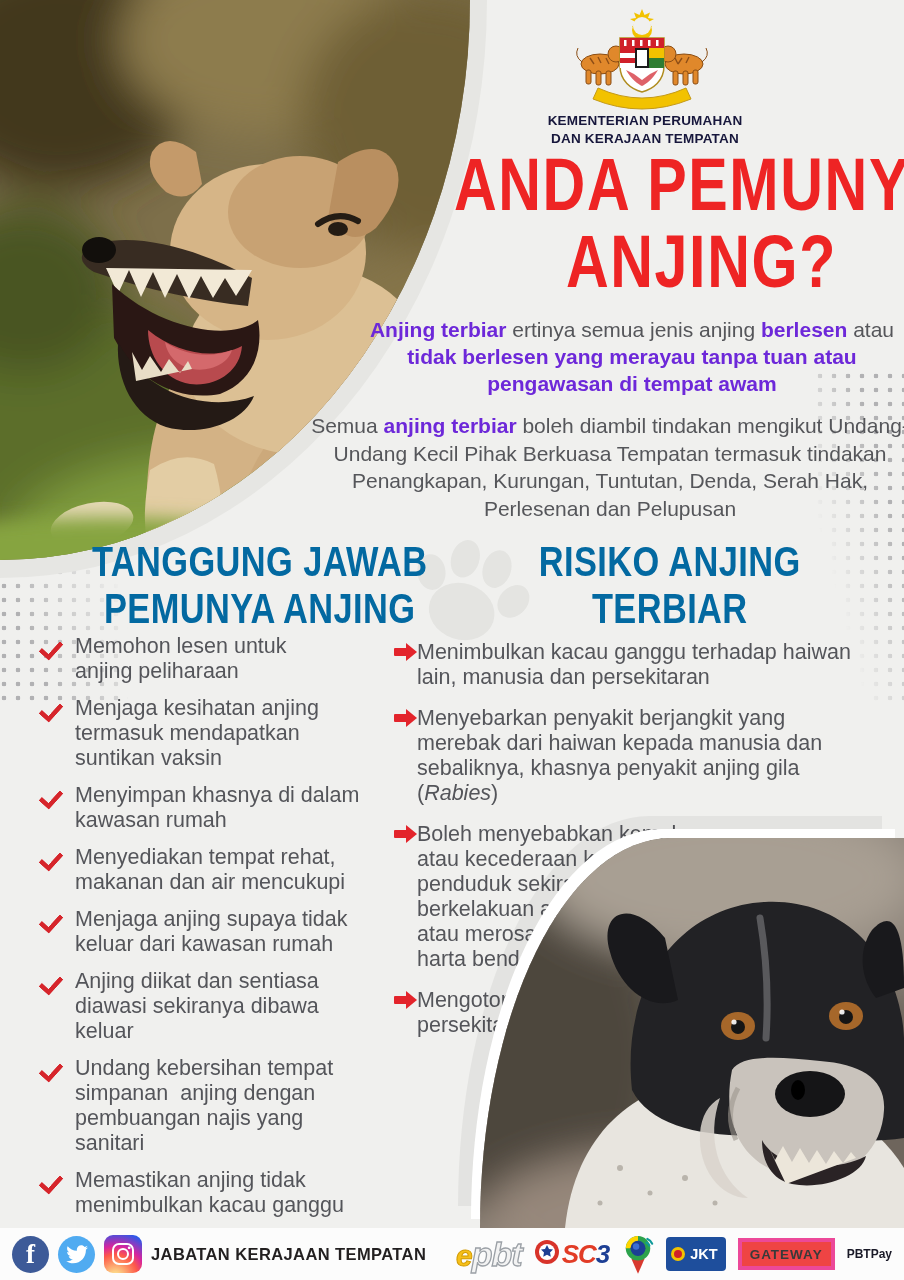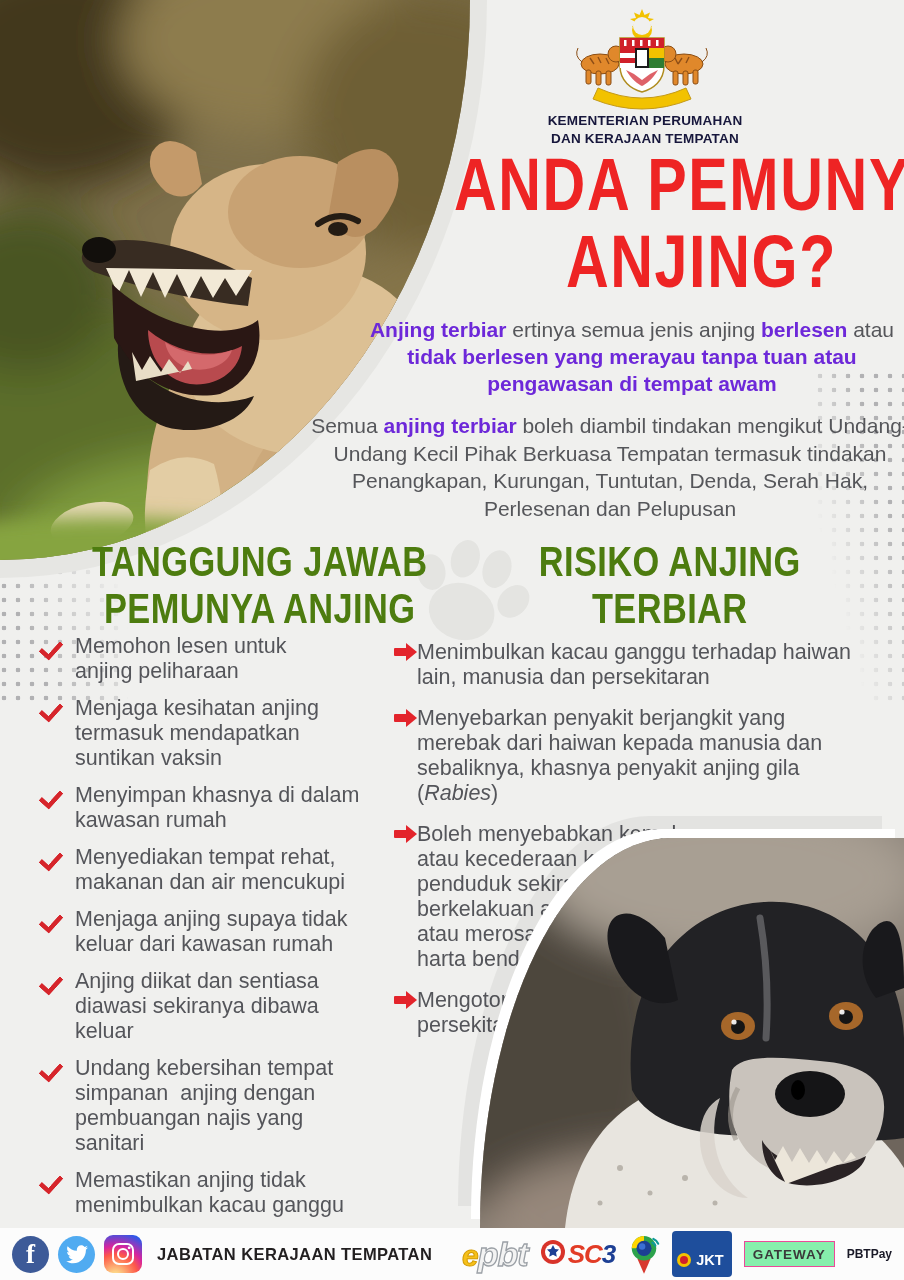--- a/index.html
+++ b/index.html
@@ -33,21 +33,21 @@
   .title{left:392px;top:146px;width:512px;text-align:center;color:#ee2424;font-weight:bold;
     font-size:74px;line-height:77px;white-space:pre}
   .squeeze{display:inline-block;transform:scaleX(.8);transform-origin:50% 0;letter-spacing:2px}
 
   .intro{left:352px;top:316px;width:560px;text-align:center;font-size:21px;line-height:27px;
     color:#55565a;white-space:pre}
   .law{left:290px;top:412px;width:640px;text-align:center;font-size:21px;line-height:27.5px;
     color:#55565a;white-space:pre}
   .b{font-weight:bold;color:#6d28d9}
 
-  .heading{position:absolute;text-align:center;color:#4d7c0f;font-weight:bold;font-size:43px;
+  .heading{position:absolute;text-align:center;color:#0369a1;font-weight:bold;font-size:43px;
     line-height:47px;white-space:pre}
   .heading .squeeze{letter-spacing:.5px}
   .heading-left{left:50px;top:538px;width:380px}
   .heading-right{left:470px;top:538px;width:400px}
 
   .list{position:absolute;display:flex;flex-direction:column}
   .list-left{left:40px;top:634px;width:380px}
   .list-right{left:394px;top:640px;width:510px}
   .item{display:flex;gap:13px;font-size:21.5px;line-height:25px;color:#54555a;white-space:pre}
   .list-left .item{margin-bottom:12px}
@@ -63,31 +63,31 @@
   
   .footer{position:absolute;left:0;bottom:0;width:904px;height:52px;background:#fcfcfc;
     display:flex;align-items:center;justify-content:space-between;padding:0 12px;box-sizing:border-box}
   .f-left{display:flex;align-items:center;gap:9px}
   .f-right{display:flex;align-items:center;gap:12px}
   .sicon{width:37px;height:37px;border-radius:50%;display:flex;align-items:center;justify-content:center;flex:none}
   .fb{background:#3d5a98;color:#fff;font-family:"Liberation Serif",serif;font-weight:bold;font-size:27px}
   .tw{background:#50abf1}
   .ig{width:38px;height:38px;border-radius:9px;background:radial-gradient(circle at 30% 110%,#fdf497 0%,#fd5949 45%,#d6249f 62%,#285aeb 92%);
     display:flex;align-items:center;justify-content:center}
-  .dept{font-weight:bold;font-size:16.5px;color:#221f20;letter-spacing:.4px;margin-left:6px}
+  .dept{font-weight:bold;font-size:16.5px;color:#221f20;letter-spacing:.4px;}
 
   .epbt{display:flex;align-items:baseline;font-weight:bold;font-style:italic;letter-spacing:-1px}
   .epbt .e{font-size:30px;color:#f6c01a;-webkit-text-stroke:1px #d29a00}
   .epbt .pbt{font-size:34px;color:#f3f3f3;-webkit-text-stroke:1.3px #9ba0a6}
   .osc{display:flex;align-items:flex-start;gap:2px;font-weight:bold;font-style:italic}
   .osc .sc{font-size:26px;color:#e23c26;letter-spacing:-1px}
   .osc .n3{font-size:26px;color:#1d3f94;margin-left:-2px}
   .jkt{height:34px;background:#1e4e9c;border-radius:4px;display:flex;align-items:center;gap:4px;
-    padding:12px 8px 0 4px;color:#fff;font-weight:bold;font-size:14.5px}
-  .gateway{height:24px;background:#86efac;border:1px solid #ec4899;display:flex;align-items:center;
+    padding:0 8px 0 4px;color:#fff;font-weight:bold;font-size:14.5px}
+  .gateway{height:24px;background:#ef4444;border:4px solid #ec4899;display:flex;align-items:center;
     padding:0 8px;font-weight:bold;font-size:13.5px;color:#3a3a3a;letter-spacing:1px}
   .pbtpay{font-weight:bold;font-size:12px;color:#191927}
 </style>
 </head>
 <body>
 
 <div class="poster">
 
   <div class="dots dots-right"></div>
   <div class="dots dots-left"></div>

